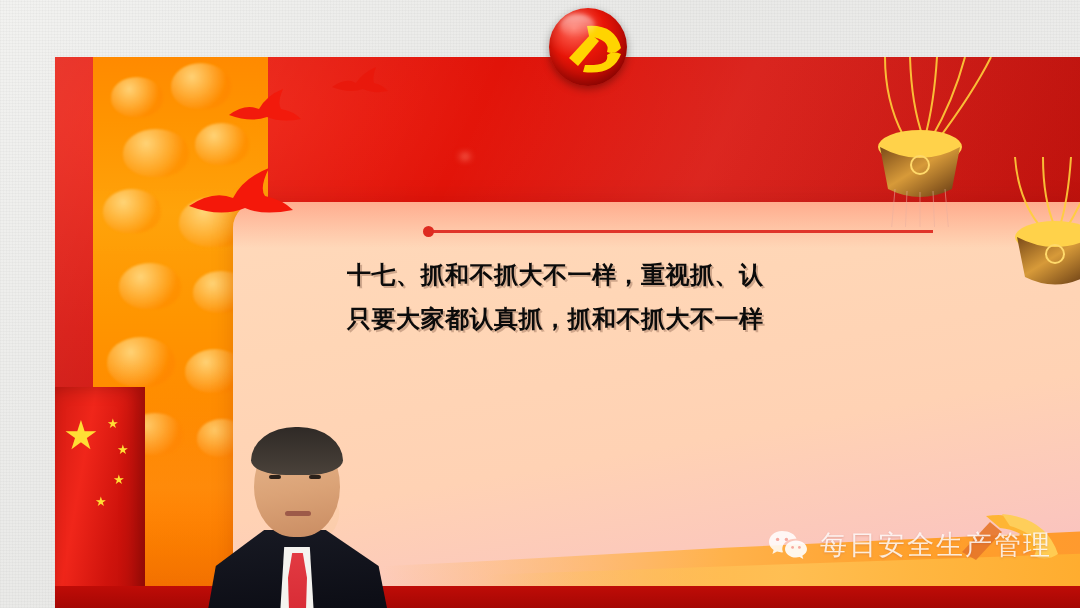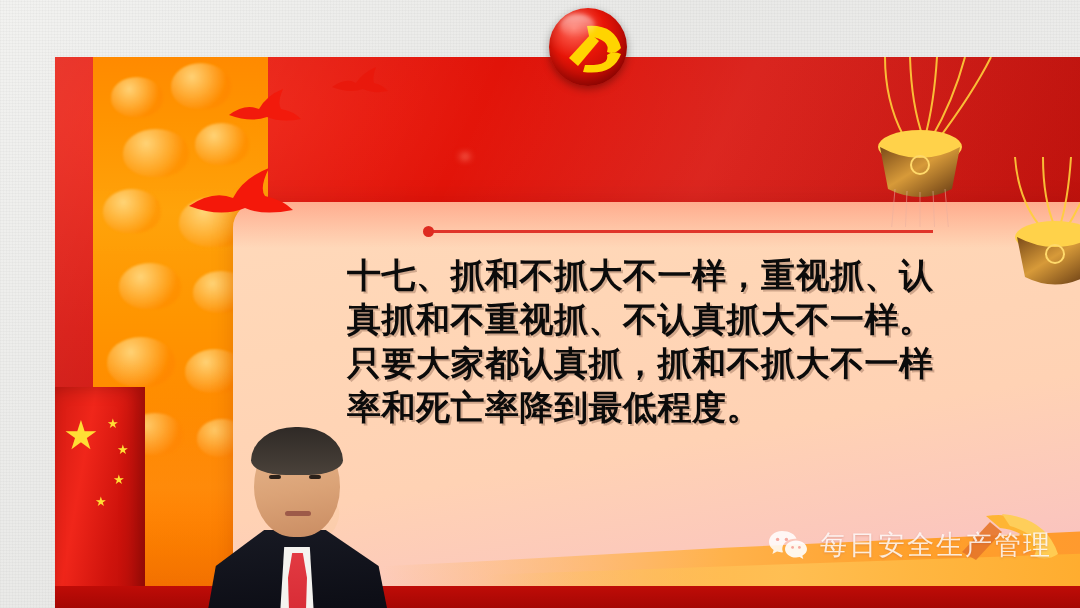--- a/index.html
+++ b/index.html
@@ -146,21 +146,21 @@
   #emblem-top .shine{
     position:absolute; left:14%; top:8%; width:45%; height:30%;
     border-radius:50%;
     background:linear-gradient(180deg,rgba(255,255,255,.55),rgba(255,255,255,0));
     filter:blur(2px);
   }
 
   
   #body-text{
     position:absolute; left:292px; top:196px; width:640px;
-    font-size:34px; font-weight:bold; line-height:44px;
+    font-size:24px; font-weight:bold; line-height:44px;
     color:#0b0b0b; letter-spacing:.5px; z-index:7;
     text-shadow:2px 2px 0 rgba(120,80,60,.35);
   }
   #body-text p{ white-space:nowrap; }
 
   
   #portrait{
     position:absolute; left:130px; top:370px; width:220px; height:238px; z-index:8;
   }
   #portrait .suit{
@@ -336,23 +336,21 @@
       </svg>
     </div>
 
     <div id="divider">
       <span class="dot"></span>
     </div>
 
 
     <div id="body-text">
       <p>十七、抓和不抓大不一样，重视抓、认</p>
-      <p>真抓和不重视抓、不认真抓大不一样。</p>
       <p>只要大家都认真抓，抓和不抓大不一样</p>
-      <p>率和死亡率降到最低程度。</p>
     </div>
 
     <div id="portrait">
       <div class="suit"></div>
       <div class="shirt"></div>
       <div class="tie"></div>
       <div class="neck"></div>
       <div class="head"></div>
       <div class="hair"></div>
       <div class="eye eye-l"></div>

